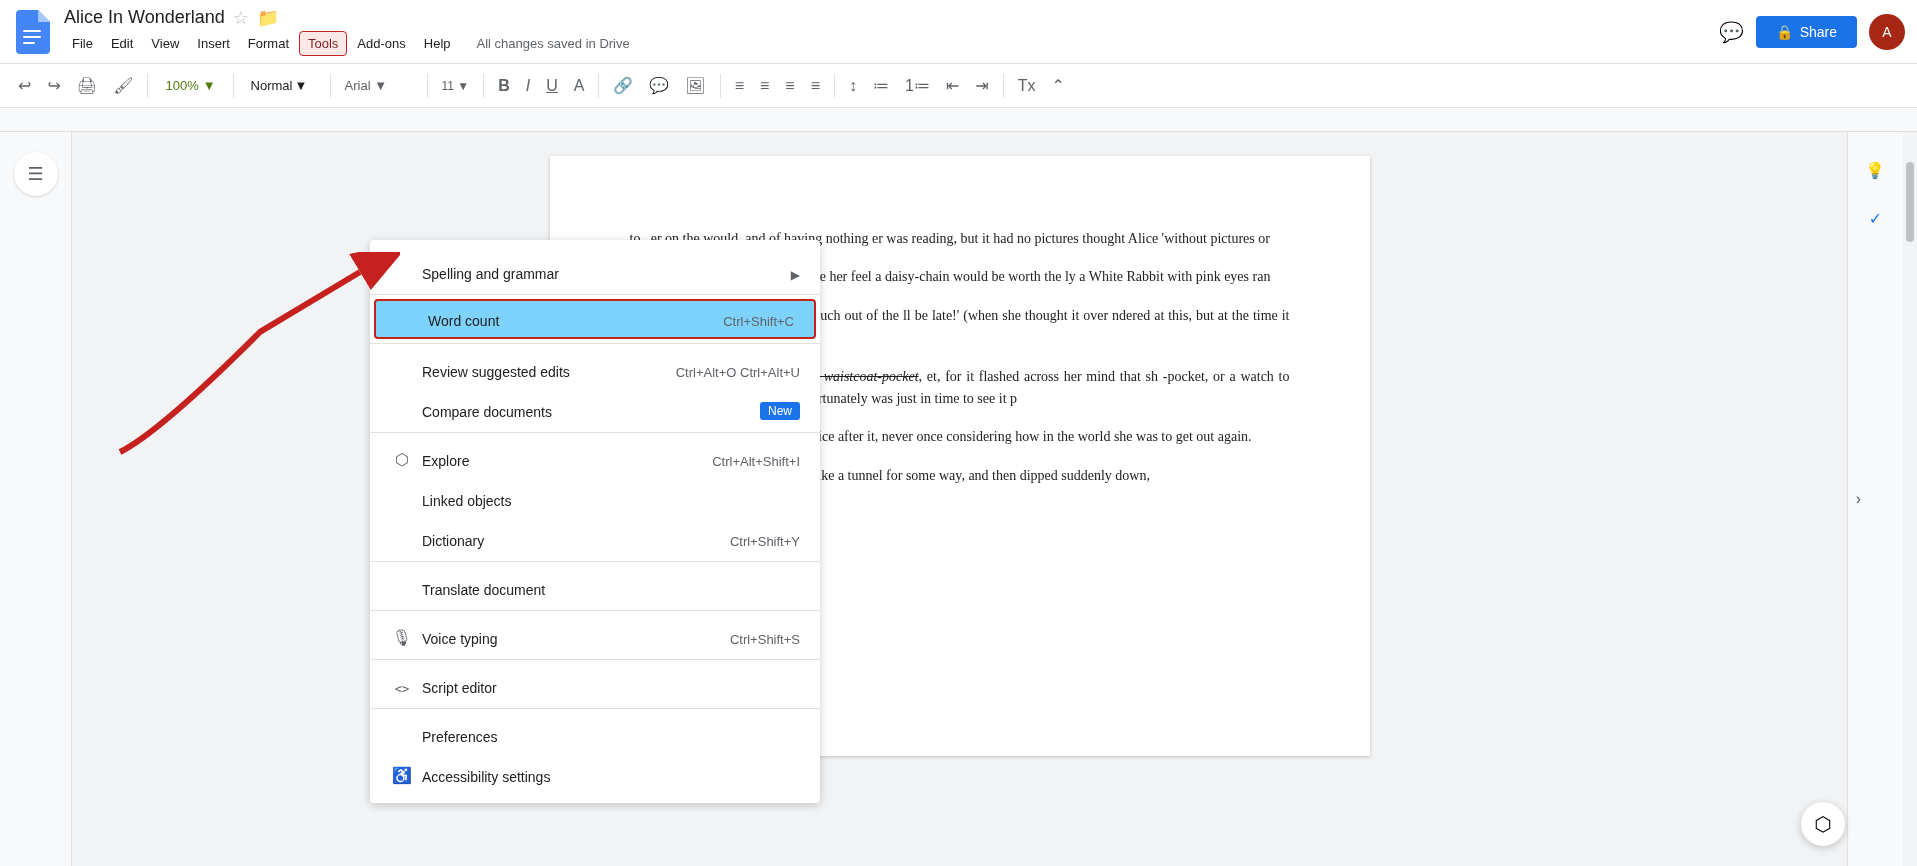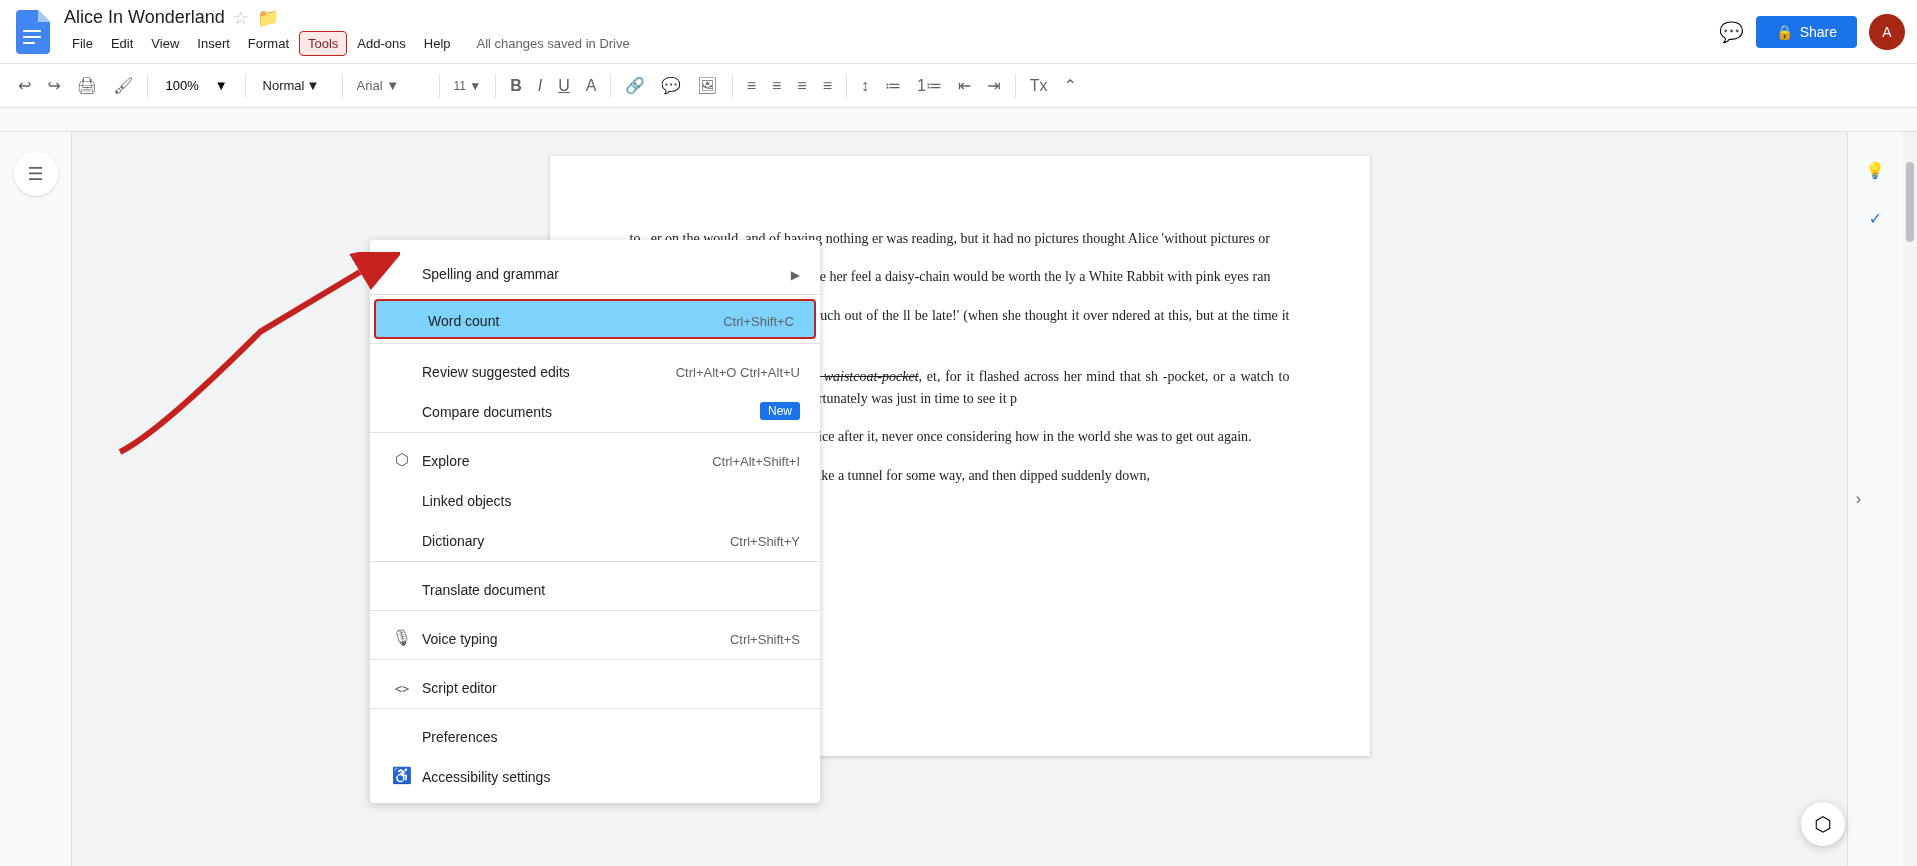--- a/index.html
+++ b/index.html
@@ -30,21 +30,21 @@
     .avatar-placeholder { width: 36px; height: 36px; border-radius: 50%; background: #a52714; display: flex; align-items: center; justify-content: center; color: #fff; font-size: 14px; font-weight: 500; cursor: pointer; }
 
     
     .toolbar {
       display: flex; align-items: center; height: 44px; background: #fff;
       padding: 0 12px; border-bottom: 1px solid #e0e0e0;
       position: relative; z-index: 10; gap: 4px;
     }
     .tb-btn { padding: 4px 6px; border-radius: 4px; cursor: pointer; color: #5f6368; font-size: 16px; border: none; background: none; display: flex; align-items: center; }
     .tb-divider { width: 1px; height: 24px; background: #e0e0e0; margin: 0 4px; }
-    .zoom-btn { display: flex; align-items: flex-end; gap: 16px; border: 1px solid transparent; padding: 2px 8px; border-radius: 4px; cursor: pointer; font-size: 13px; color: #000000; }
+    .zoom-btn { display: flex; align-items: flex-end; gap: 4px; border: 1px solid transparent; padding: 2px 8px; border-radius: 4px; cursor: pointer; font-size: 13px; color: #4d7c0f; }
     .style-btn { display: flex; align-items: center; gap: 2px; border: 1px solid transparent; padding: 2px 8px; border-radius: 4px; cursor: pointer; font-size: 13px; color: #202124; min-width: 80px; }
 
     
     .ruler { height: 24px; background: #f8f9fa; border-bottom: 1px solid #e0e0e0; position: relative; }
 
     
     .main-area { display: flex; flex: 1; height: calc(866px - 64px - 44px - 24px); position: relative; }
 
     
     .left-strip { width: 72px; background: #f8f9fa; display: flex; flex-direction: column; align-items: center; padding-top: 20px; gap: 16px; border-right: 1px solid #e0e0e0; }

